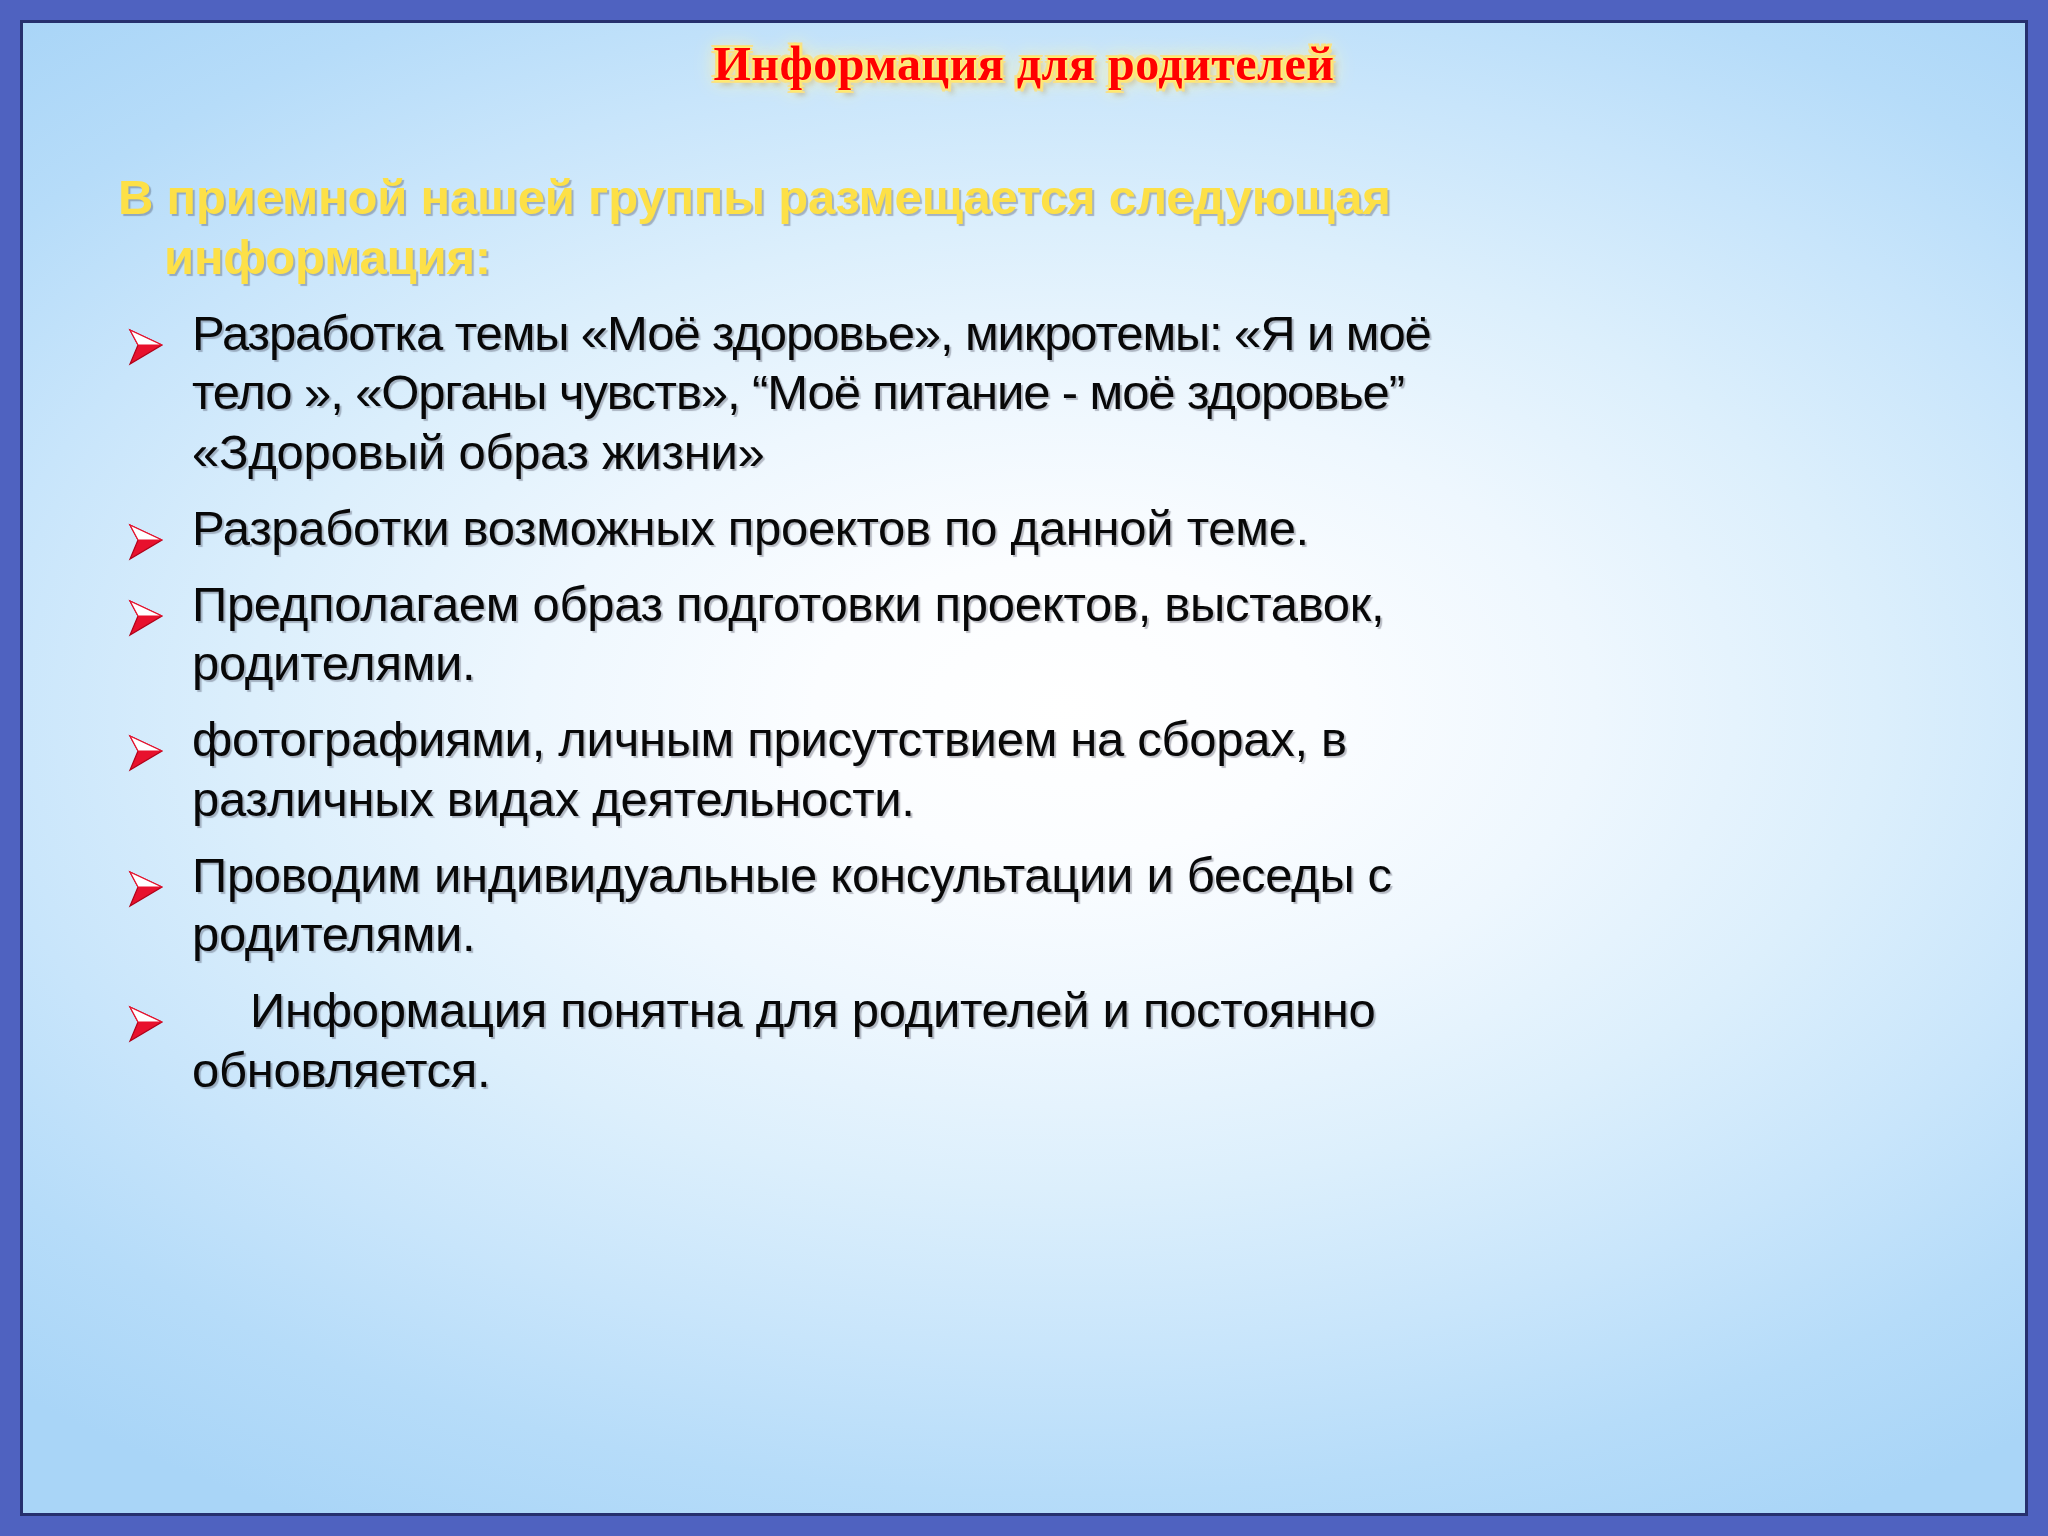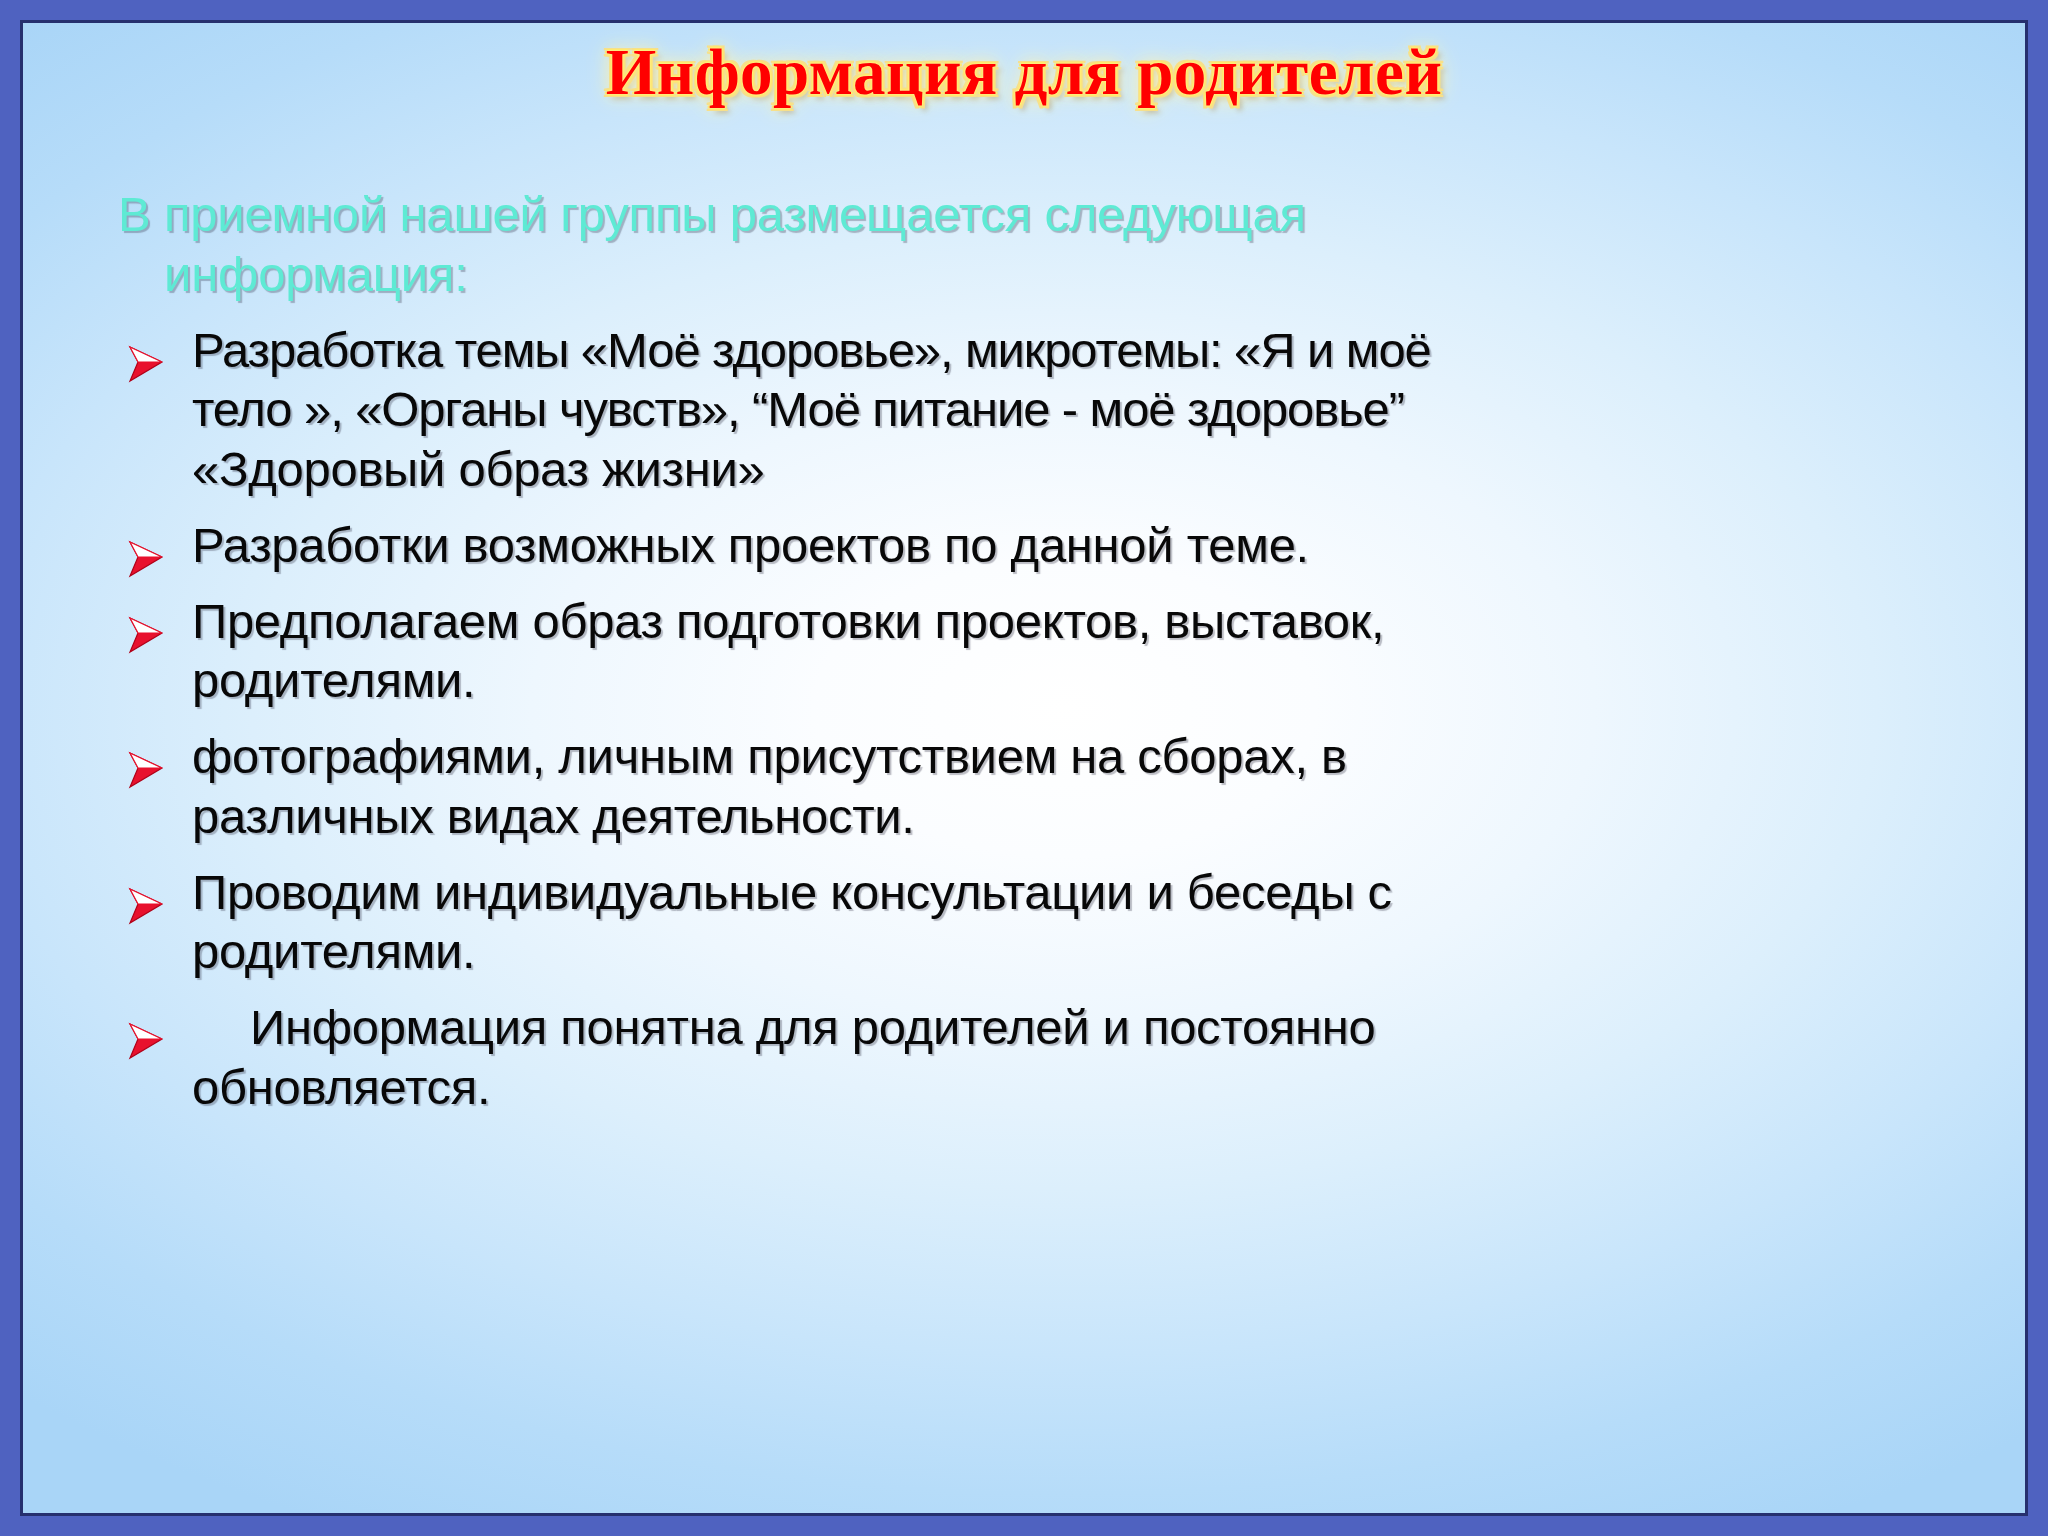--- a/index.html
+++ b/index.html
@@ -60,21 +60,21 @@
     right: 23px;
     top: 40px;
     text-align: center;
     z-index: 2;
   }
 
   .slide-title {
     display: inline-block;
     font-family: "Liberation Serif", "DejaVu Serif", serif;
     font-weight: bold;
-    font-size: 65px;
+    font-size: 48px;
     line-height: 1.0;
     letter-spacing: 0.5px;
     color: #ff0000;
     text-shadow:
       0 0 2px #fff4b0,
        2px  0   0 #ffe96b,
       -2px  0   0 #ffe96b,
        0    2px 0 #ffe96b,
        0   -2px 0 #ffe96b,
        3px  3px 0 #f7e08a,
@@ -91,24 +91,24 @@
   .body {
     position: absolute;
     left: 118px;
     right: 70px;
     top: 168px;
     z-index: 2;
   }
 
   .lead {
     font-size: 49px;
-    font-weight: normal;
-    color: #5eead4;
+    font-weight: bold;
+    color: #fde047;
     line-height: 1.22;
-    margin: 17px 0 16px 0;
+    margin: 0 0 16px 0;
     text-shadow: 2px 2px 1px rgba(40,40,60,0.30);
     letter-spacing: -0.2px;
   }
   .lead .cont { display: block; padding-left: 46px; }
 
   ul.bullets {
     list-style: none;
     margin: 0;
     padding: 0;
   }

